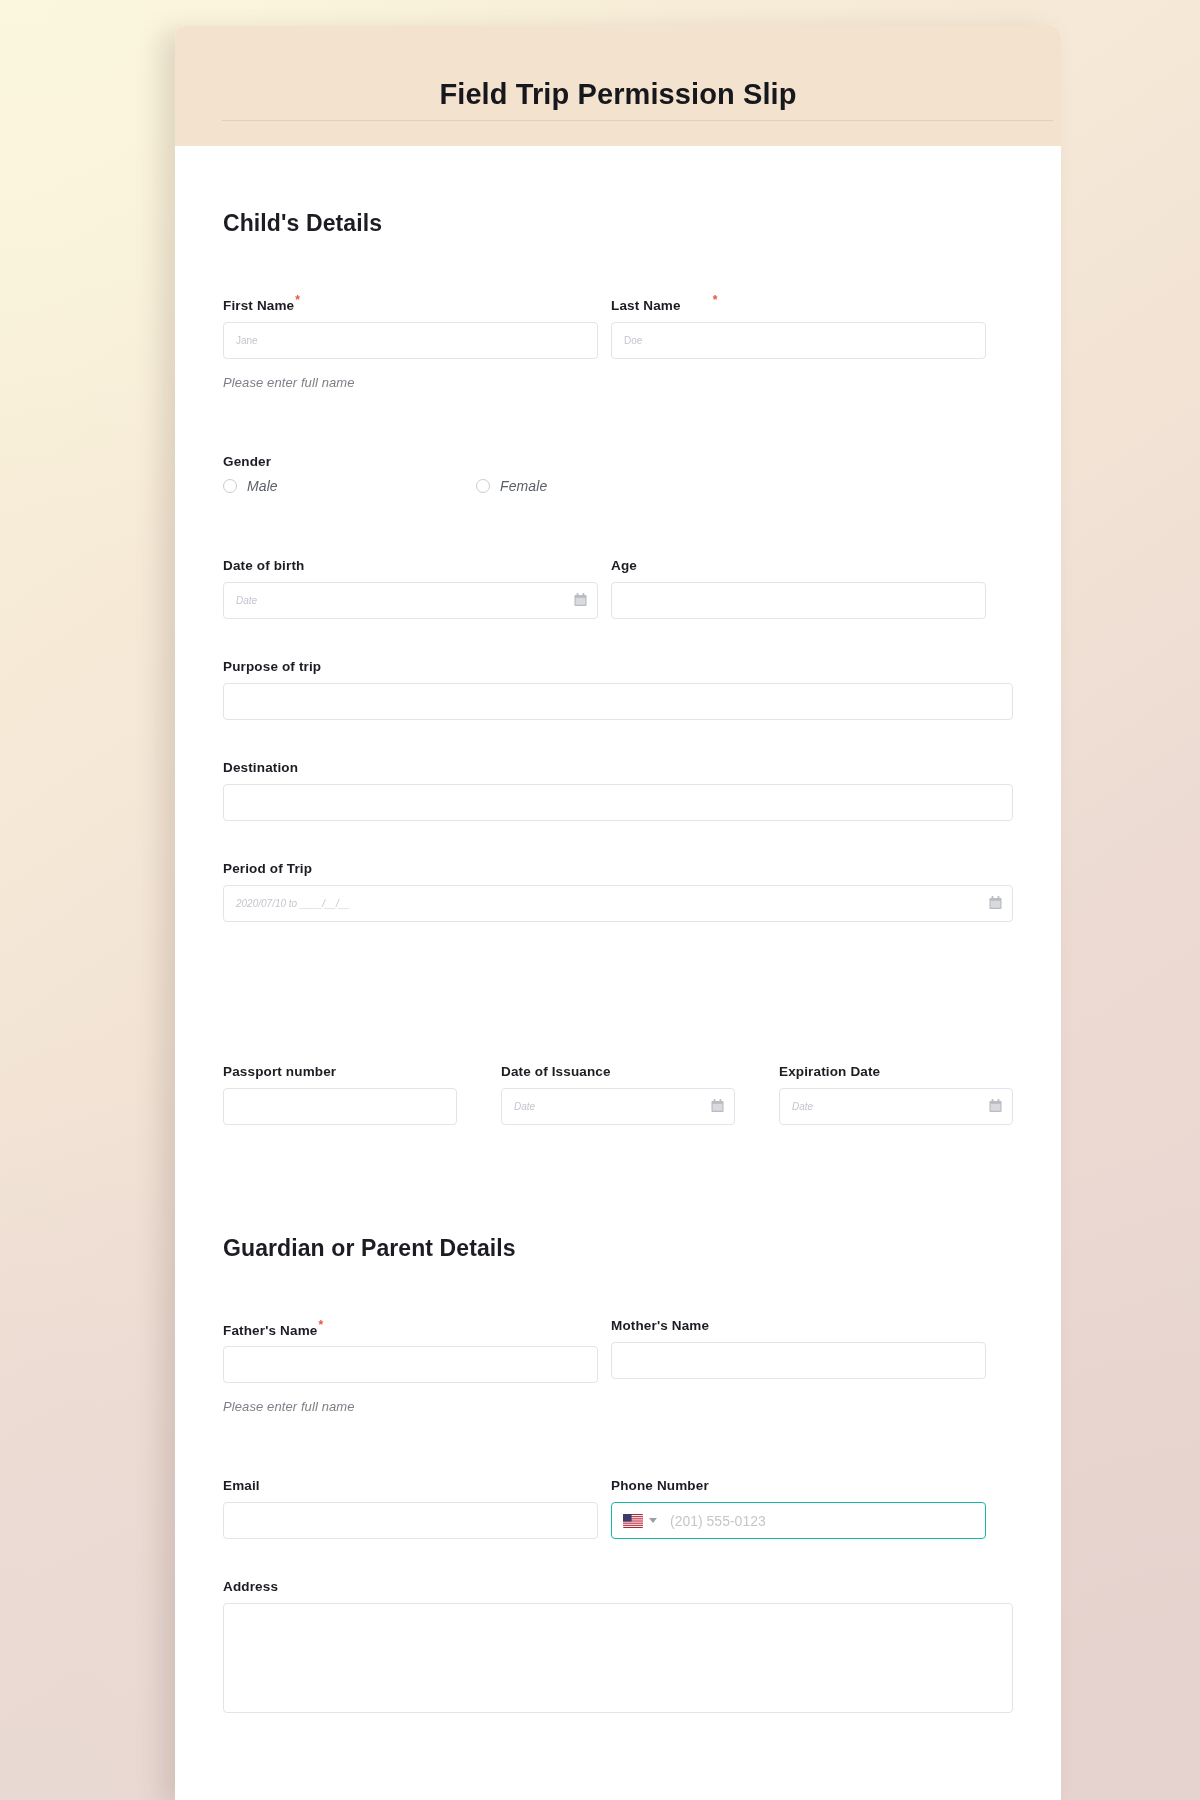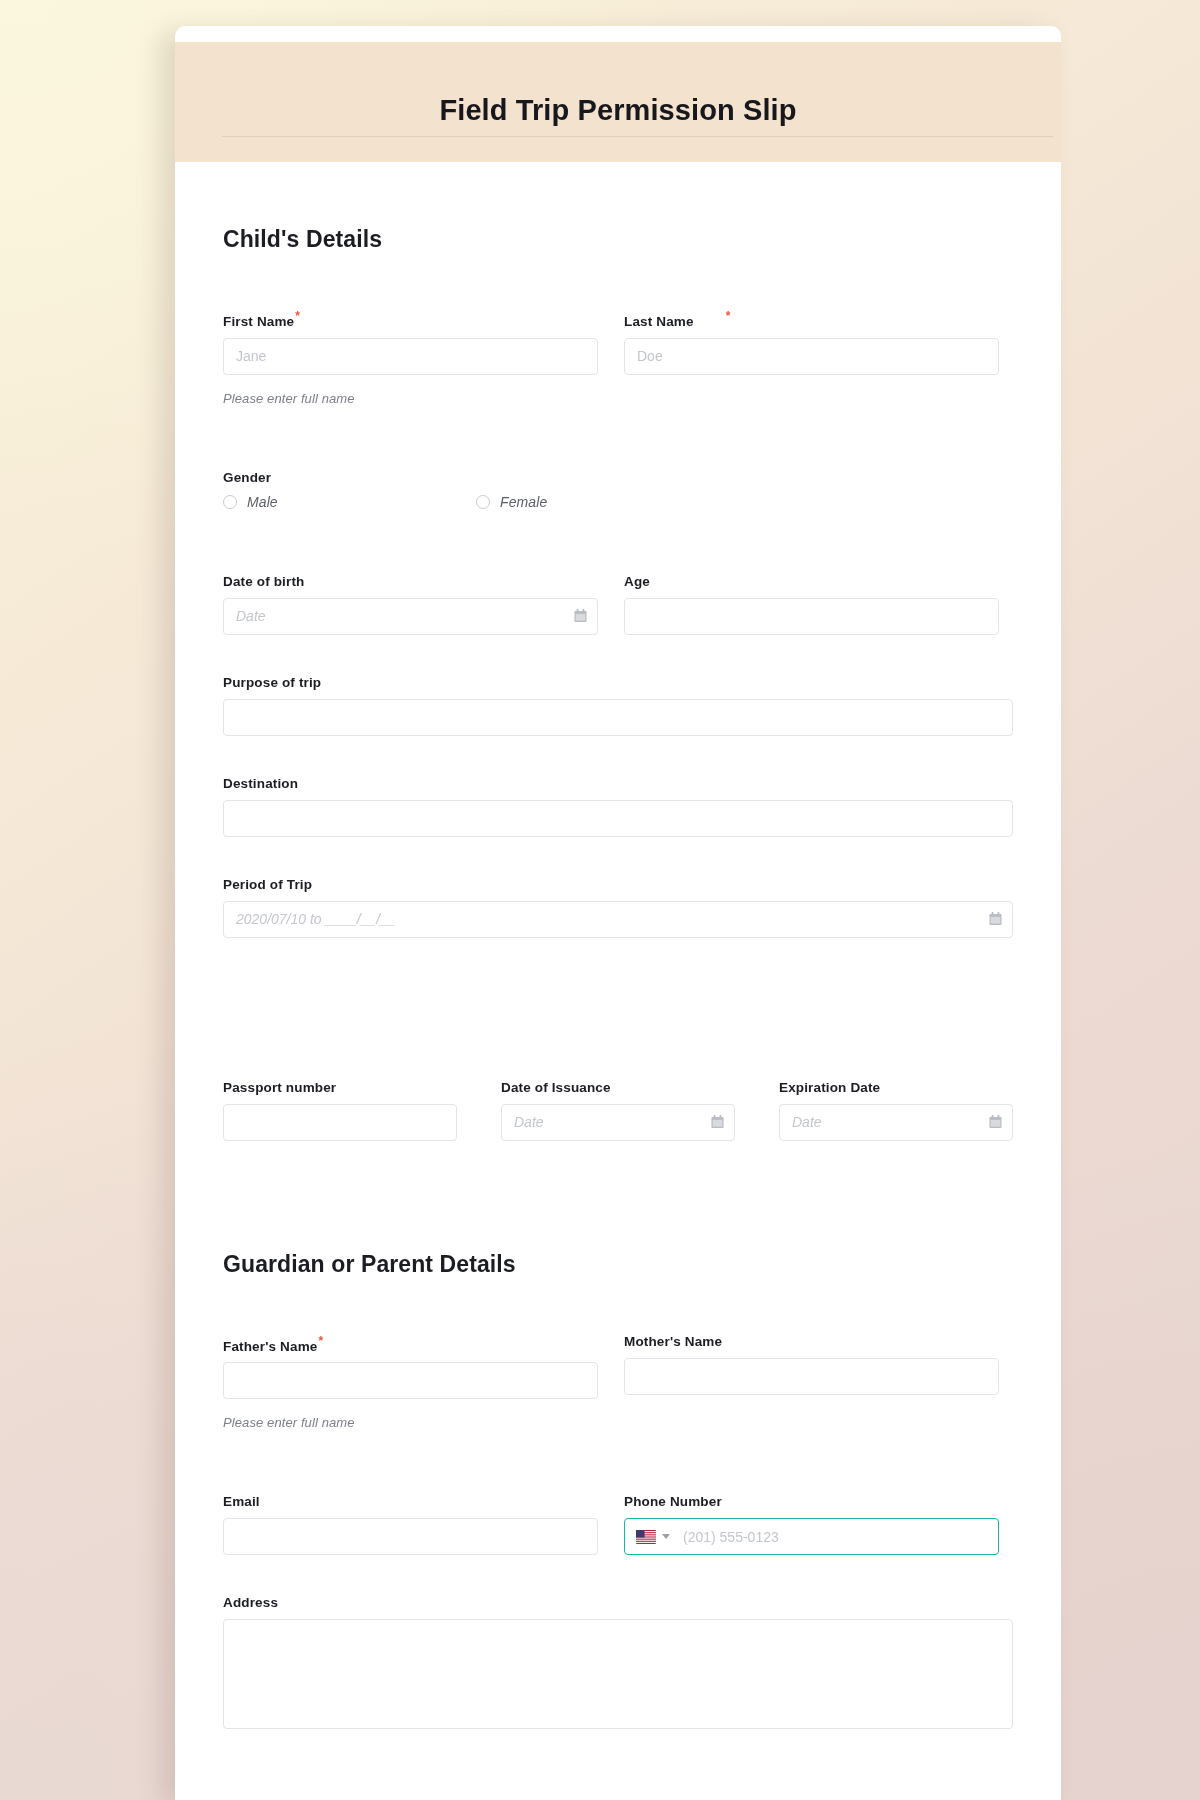--- a/index.html
+++ b/index.html
@@ -40,21 +40,21 @@
     padding: 0;
     position: relative;
   }
   .card-title {
     text-align: center;
     font-size: 29px;
     font-weight: 700;
     color: #16181d;
     letter-spacing: 0.1px;
     padding-top: 52px;
-    margin: 16px;
+    margin: 0;
   }
   .header-rule {
     position: absolute;
     left: 47px; right: 8px; bottom: 25px;
     height: 1px;
     background: #dfcfbc;
   }
 
   
   .card-body {
@@ -68,21 +68,21 @@
     color: #1b1d23;
     margin: 24px 0 0 0;
     letter-spacing: 0.1px;
   }
 
   .section-gap-sm { height: 56px; }
   .section-gap-lg { height: 86px; }
 
   .row {
     display: flex;
-    gap: 26px;
+    gap: 13px;
     align-items: flex-start;
   }
   .row.three { gap: 44px; }
 
   .field { flex: 1 1 0; min-width: 0; }
   .field.half  { flex: 0 0 375px; }
   .field.third { flex: 1 1 0; }
   .field.full  { flex: 1 1 100%; }
 
   label.flabel {
@@ -102,21 +102,21 @@
   }
   .req.gapped { margin-left: 32px; }
 
   .inp {
     width: 100%;
     height: 37px;
     border: 1px solid #e2e4e8;
     border-radius: 4px;
     background: #fff;
     padding: 0 12px;
-    font-size: 14px;
+    font-size: 10px;
     color: #33363d;
     font-family: "Liberation Sans", sans-serif;
     outline: none;
   }
   .inp::placeholder { color: #c3c6cc; }
 
   .hint {
     font-size: 13px;
     font-style: italic;
     color: #7d8088;

